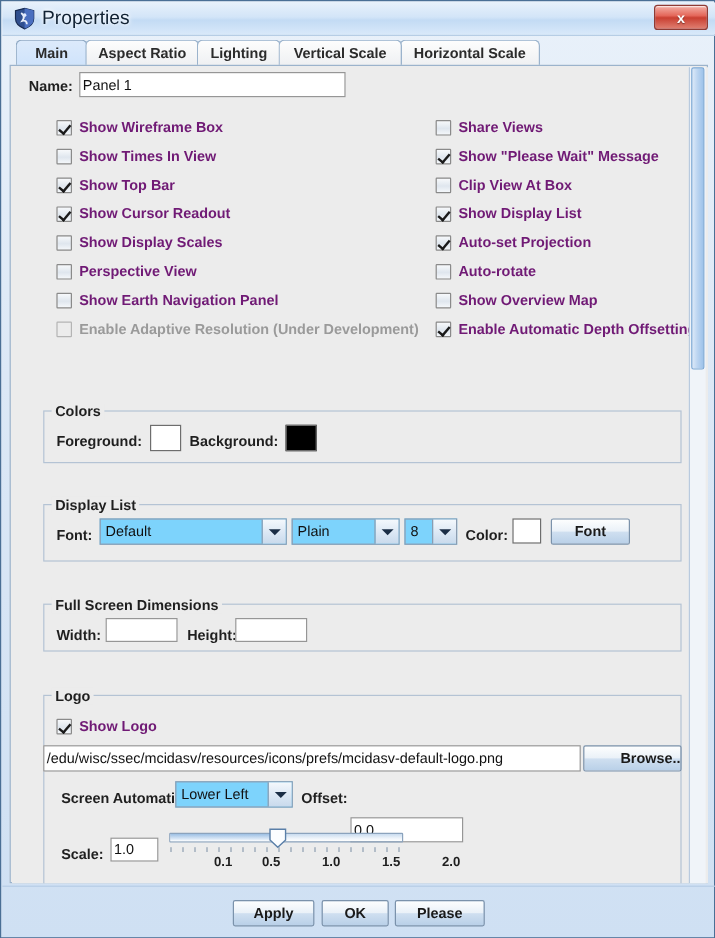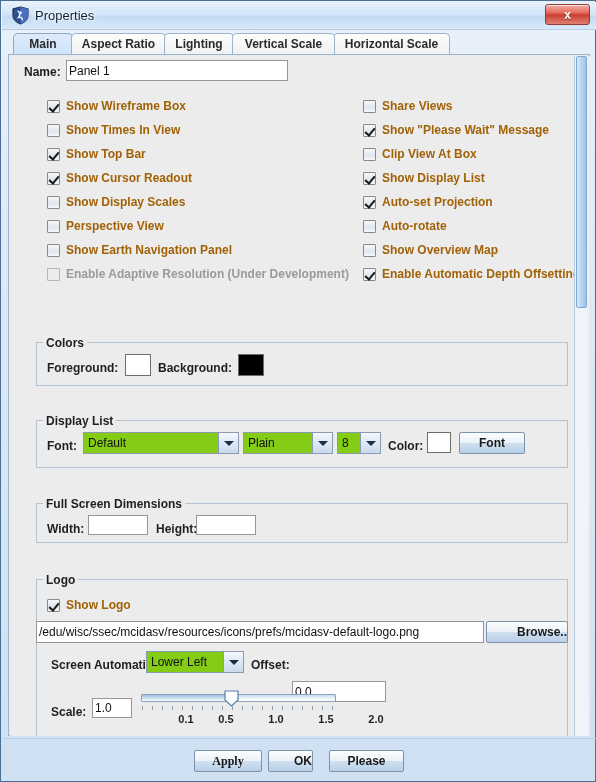--- a/index.html
+++ b/index.html
@@ -19,21 +19,21 @@
   #titlebar{
     position:absolute;left:1px;top:1px;width:594px;height:27px;
     background:linear-gradient(180deg,#e7f1fb 0%,#d3e5f8 45%,#c3dbf4 55%,#d9e9fa 100%);
     border-bottom:1px solid #b6cde5;
   }
   #title-icon{
     position:absolute;left:9px;top:4px;width:19px;height:19px;
   }
   #title-text{
     position:absolute;left:33px;top:5px;height:18px;line-height:18px;
-    font-size:13px;color:#123;
+    font-size:16px;color:#123;
     text-shadow:0 0 3px #ffffff,0 0 5px #ffffff;
   }
   #close-btn{
     position:absolute;right:6px;top:2px;width:45px;height:21px;
     box-sizing:border-box;
     border:1px solid #8f3b34;border-radius:3px;
     background:linear-gradient(180deg,#f3b0a6 0%,#e4675a 42%,#c93f31 52%,#e08072 100%);
     box-shadow:inset 0 1px 0 rgba(255,255,255,.65);
     cursor:pointer;
   }
@@ -98,41 +98,41 @@
     background:linear-gradient(180deg,#f7f9fb 0%,#dfe6ee 55%,#f4f7fa 100%);
     cursor:pointer;
   }
   .cb.checked:after{
     content:"";position:absolute;left:3px;top:1px;width:4px;height:8px;
     border:solid #1a1a1a;border-width:0 2px 2px 0;transform:rotate(40deg);
   }
   .cb.dis{border-color:#b4b4b4;background:#ececec;}
   .cb-lbl{
     position:absolute;left:19px;top:0;height:17px;line-height:17px;
-    font-size:12px;font-weight:bold;color:#a16207;white-space:nowrap;
+    font-size:12px;font-weight:bold;color:#701a75;white-space:nowrap;
   }
   .cb-lbl.dis{color:#9a9a9a;}
   
   .group{
     position:absolute;box-sizing:border-box;
     border:1px solid #b4c3d4;background:transparent;
   }
   .group-title{
     position:absolute;font-size:12px;font-weight:bold;color:#1f1f1f;
     background:#ececec;padding:0 3px;white-space:nowrap;
   }
   
   .swatch{
     position:absolute;box-sizing:border-box;
     border:1px solid #6d6d6d;cursor:pointer;
   }
   
   .combo{
     position:absolute;box-sizing:border-box;height:22px;
-    border:1px solid #8c9cb0;background:#84cc16;cursor:pointer;
+    border:1px solid #8c9cb0;background:#7dd3fc;cursor:pointer;
   }
   .combo .cv{
     position:absolute;left:4px;top:0;height:20px;line-height:20px;
     font-size:12px;color:#111;white-space:nowrap;
   }
   .combo .arrowbox{
     position:absolute;right:0;top:0;width:19px;height:20px;
     background:linear-gradient(180deg,#f4f8fc 0%,#dbe7f4 55%,#c9daec 100%);
     border-left:1px solid #8c9cb0;
   }
@@ -393,18 +393,18 @@
       </div>
 
       <div id="scrollbar">
         <div id="scroll-thumb"></div>
       </div>
 
     </div>
   </div>
 
   <div id="buttonbar">
-    <div class="btn" style="left:192px;top:11px;width:68px;font-family:Liberation Serif, serif;">Apply</div>
-    <div class="btn" style="left:266px;top:11px;width:45px;text-align:right;">OK</div>
+    <div class="btn" style="left:192px;top:11px;width:68px;">Apply</div>
+    <div class="btn" style="left:266px;top:11px;width:56px;">OK</div>
     <div class="btn" style="left:327px;top:11px;width:75px;">Please</div>
   </div>
 
 </div>
 
 </body></html>

